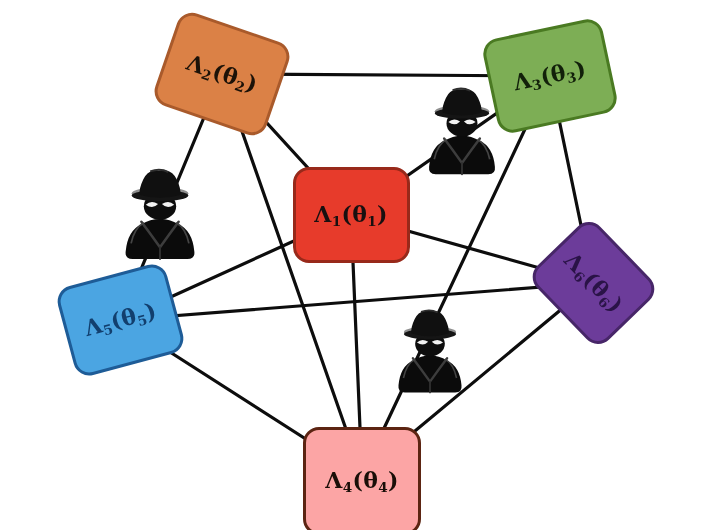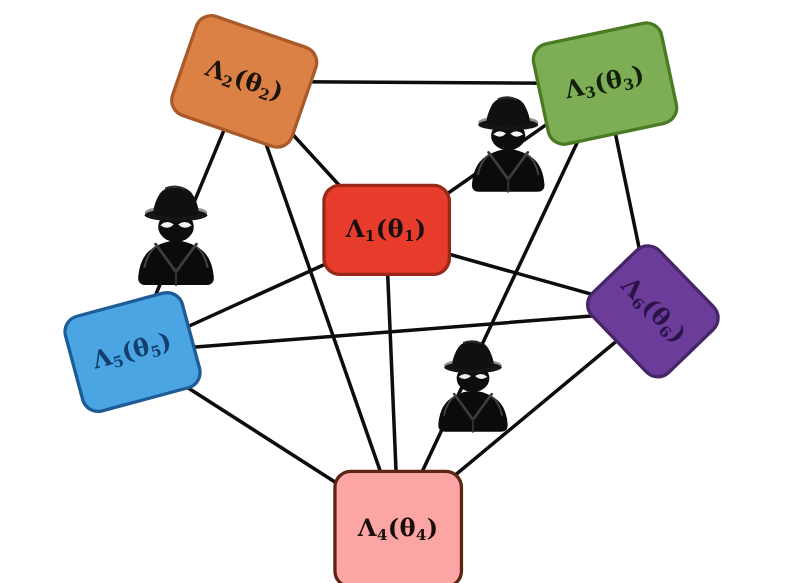--- a/index.html
+++ b/index.html
@@ -76,21 +76,21 @@
       <line x1="222" y1="74" x2="550" y2="76" stroke="#0d0d0d" stroke-width="3.2" stroke-linecap="round"></line>
       <line x1="222" y1="74" x2="362" y2="475" stroke="#0d0d0d" stroke-width="3.2" stroke-linecap="round"></line>
       <line x1="222" y1="74" x2="120" y2="320" stroke="#0d0d0d" stroke-width="3.2" stroke-linecap="round"></line>
       <line x1="550" y1="76" x2="362" y2="475" stroke="#0d0d0d" stroke-width="3.2" stroke-linecap="round"></line>
       <line x1="550" y1="76" x2="593" y2="283" stroke="#0d0d0d" stroke-width="3.2" stroke-linecap="round"></line>
       <line x1="362" y1="475" x2="120" y2="320" stroke="#0d0d0d" stroke-width="3.2" stroke-linecap="round"></line>
       <line x1="362" y1="475" x2="593" y2="283" stroke="#0d0d0d" stroke-width="3.2" stroke-linecap="round"></line>
       <line x1="120" y1="320" x2="593" y2="283" stroke="#0d0d0d" stroke-width="3.2" stroke-linecap="round"></line>
     </svg>
 
-<div class="node" style="left: 292.5px; top: 167px; width: 117px; height: 84px; background: rgb(231, 59, 43); border: 3px solid rgb(152, 41, 26); transform: rotate(0deg);">
+<div class="node" style="left: 292.5px; top: 167px; width: 117px; height: 96px; background: rgb(231, 59, 43); border: 3px solid rgb(152, 41, 26); transform: rotate(0deg);">
       <span class="lbl" style="color: rgb(24, 16, 16);"><span>Λ</span><span class="sub">1</span><span>(θ</span><span class="sub">1</span><span>)</span></span>
     </div>
     <div class="node" style="left: 163px; top: 25px; width: 118px; height: 98px; background: rgb(219, 129, 70); border: 3px solid rgb(169, 90, 43); transform: rotate(19deg);">
       <span class="lbl" style="color: rgb(28, 18, 8);"><span>Λ</span><span class="sub">2</span><span>(θ</span><span class="sub">2</span><span>)</span></span>
     </div>
     <div class="node" style="left: 489px; top: 28px; width: 122px; height: 96px; background: rgb(125, 174, 85); border: 3px solid rgb(74, 122, 34); transform: rotate(-12deg);">
       <span class="lbl" style="color: rgb(18, 32, 10);"><span>Λ</span><span class="sub">3</span><span>(θ</span><span class="sub">3</span><span>)</span></span>
     </div>
     <div class="node" style="left: 303px; top: 427px; width: 118px; height: 108px; background: #fca5a5; border: 3px solid rgb(92, 36, 18); transform: rotate(0deg);">
       <span class="lbl" style="color: rgb(26, 14, 8);"><span>Λ</span><span class="sub">4</span><span>(θ</span><span class="sub">4</span><span>)</span></span>

